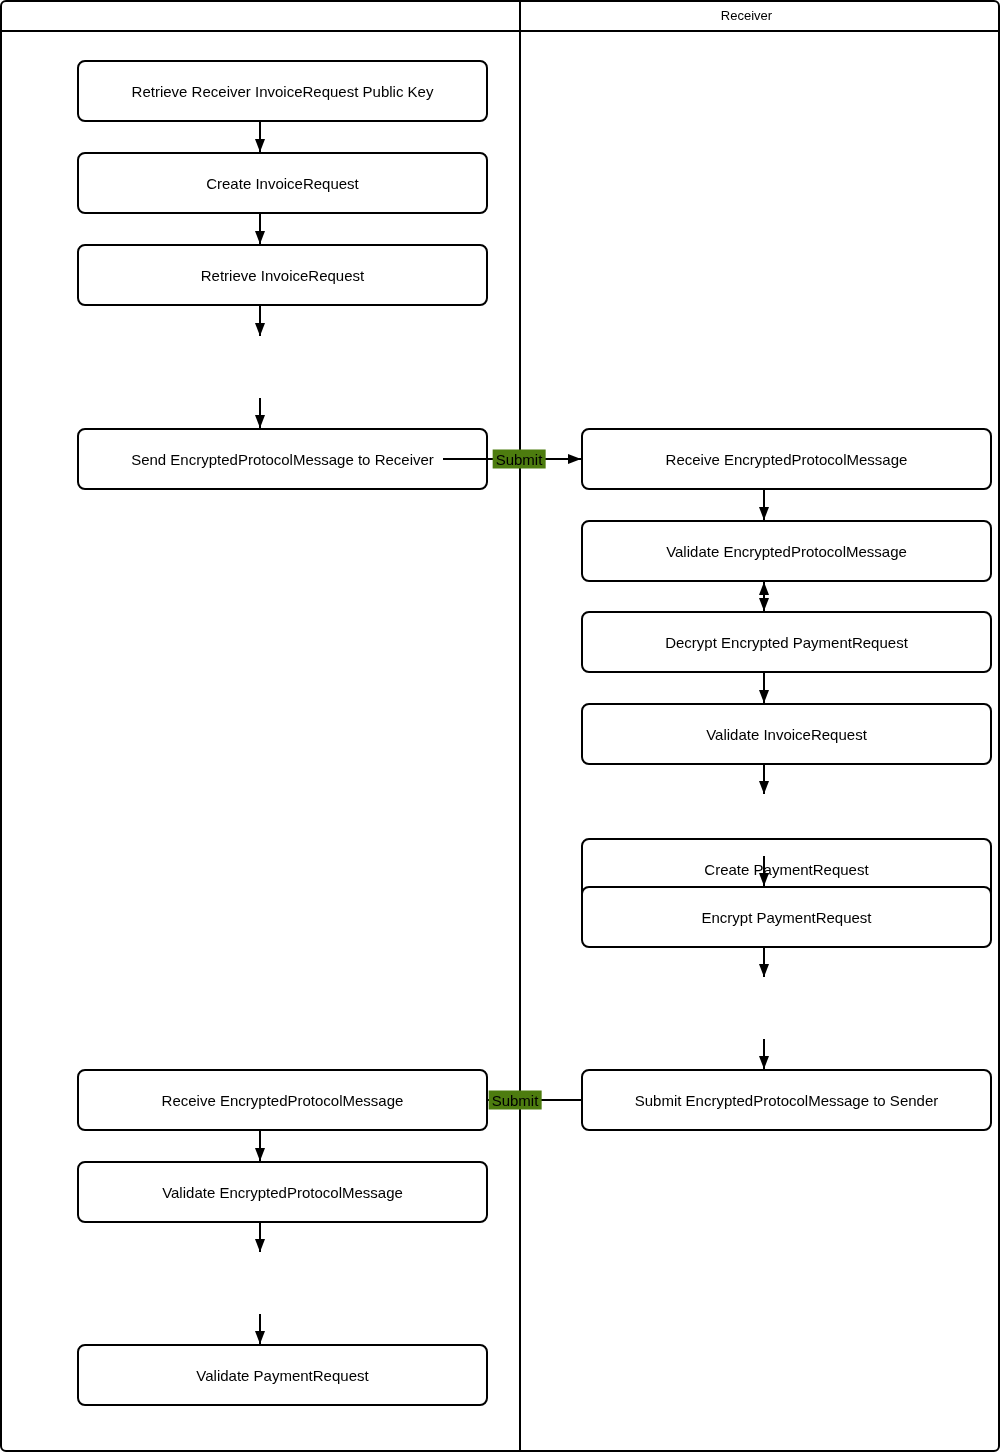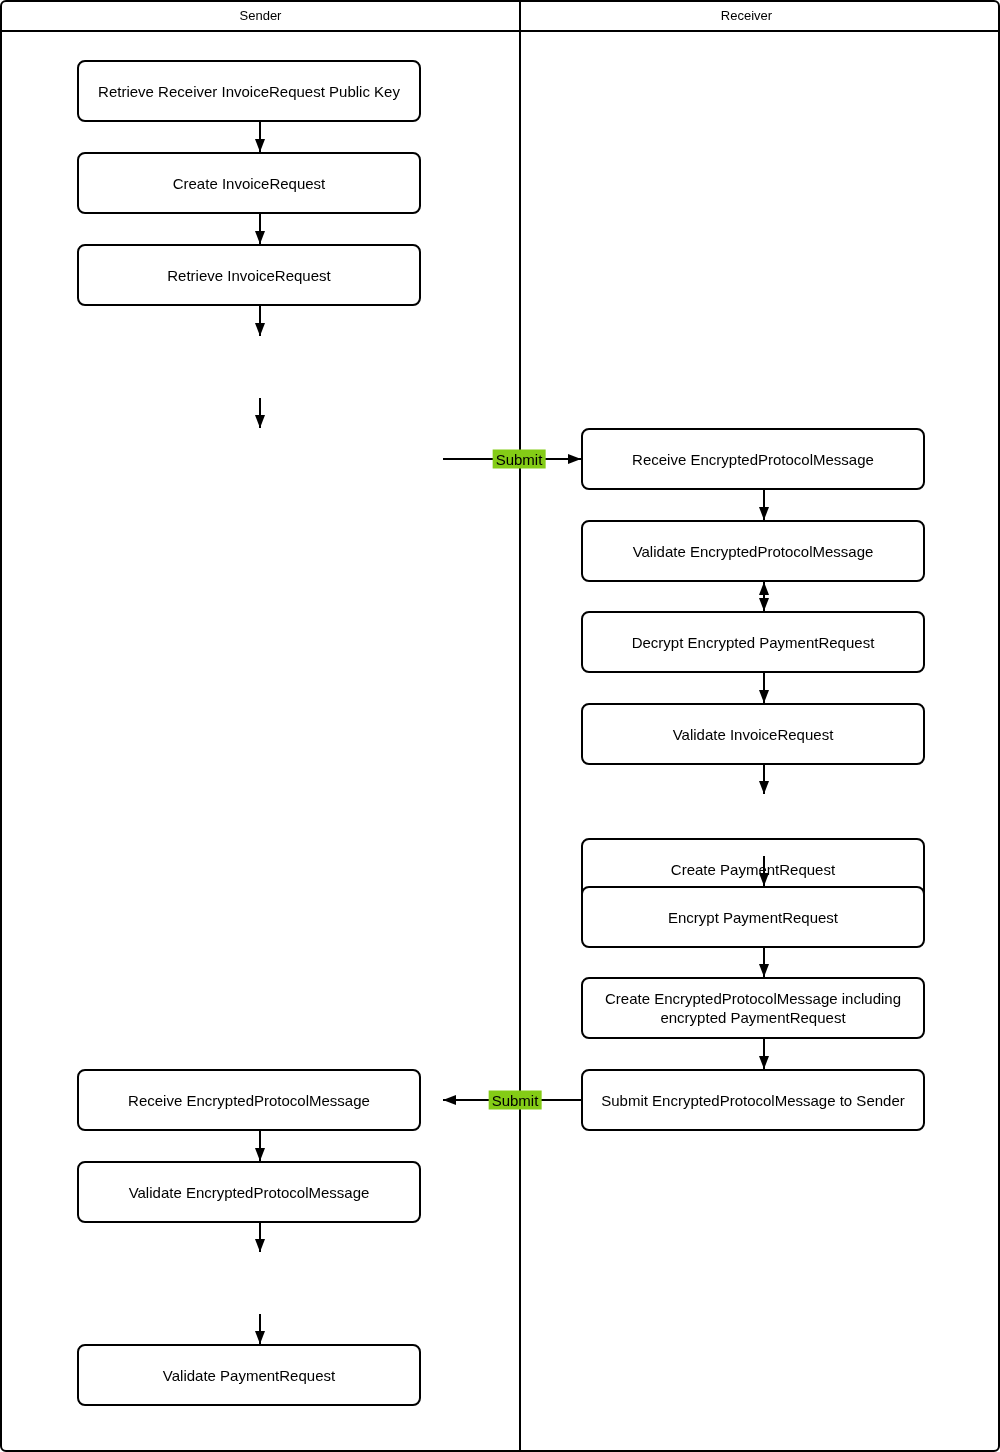--- a/index.html
+++ b/index.html
@@ -37,21 +37,21 @@
     position: absolute;
     left: 517px; top: 0;
     width: 2px; height: 100%;
     background: #000000;
     z-index: 1;
   }
 
   
   .node {
     position: absolute;
-    width: 344px;
+    width: 411px;
     height: 62px;
     border: 2px solid #000000;
     border-radius: 8px;
     background: #ffffff;
     display: flex;
     align-items: center;
     justify-content: center;
     text-align: center;
     font-size: 15px;
     line-height: 19px;
@@ -109,56 +109,55 @@
     left: 0; top: -4px;
     width: 0; height: 0;
     border-top: 5px solid transparent;
     border-bottom: 5px solid transparent;
     border-right: 13px solid #000000;
   }
 
   .edge-label {
     position: absolute;
     transform: translate(-50%, -50%);
-    background: #84cc16;
+    background: #4d7c0f;
     padding: 1px 3px;
     font-size: 15px;
     z-index: 3;
     white-space: nowrap;
   }
 </style>
 </head>
 <body>
 
 <div class="canvas">
 
-  <div class="lane-title" style="left:0;width:517px">Sender</div>
   <div class="lane-title" style="left:505px;width:479px">Receiver</div>
   <div class="header-sep"></div>
   <div class="lane-divider"></div>
 
   <div class="node sender-node" style="top:58px">Retrieve Receiver InvoiceRequest Public Key</div>
   <div class="node sender-node" style="top:150px">Create InvoiceRequest</div>
   <div class="node sender-node" style="top:242px">Retrieve InvoiceRequest</div>
+  <div class="node sender-node" style="top:426px">Send EncryptedProtocolMessage to Receiver</div>
 
   <div class="arrow-v" style="left:257px;top:120px;height:30px"></div>
   <div class="arrow-v" style="left:257px;top:212px;height:30px"></div>
   <div class="arrow-v" style="left:257px;top:304px;height:30px"></div>
   <div class="arrow-v" style="left:257px;top:396px;height:30px"></div>
 
   <div class="arrow-h head-right" style="left:441px;top:456px;width:138px"></div>
   <div class="edge-label" style="left:517px;top:457px">Submit</div>
 
   <div class="node receiver-node" style="top:426px">Receive EncryptedProtocolMessage</div>
   <div class="node receiver-node" style="top:518px">Validate EncryptedProtocolMessage</div>
   <div class="node receiver-node" style="top:609px">Decrypt Encrypted PaymentRequest</div>
   <div class="node receiver-node" style="top:701px">Validate InvoiceRequest</div>
   <div class="node receiver-node" style="top:836px">Create PaymentRequest</div>
   <div class="node receiver-node" style="top:884px">Encrypt PaymentRequest</div>
-  <div class="node receiver-node" style="top:975px">Create EncryptedProtocolMessage including encrypted PaymentRequest</div>
   <div class="node receiver-node" style="top:1067px">Submit EncryptedProtocolMessage to Sender</div>
 
   <div class="arrow-v" style="left:761px;top:488px;height:30px"></div>
   <div class="arrow-v double" style="left:761px;top:580px;height:29px"></div>
   <div class="arrow-v" style="left:761px;top:671px;height:30px"></div>
   <div class="arrow-v" style="left:761px;top:763px;height:29px"></div>
   <div class="arrow-v" style="left:761px;top:854px;height:30px"></div>
   <div class="arrow-v" style="left:761px;top:946px;height:29px"></div>
   <div class="arrow-v" style="left:761px;top:1037px;height:30px"></div>
 

